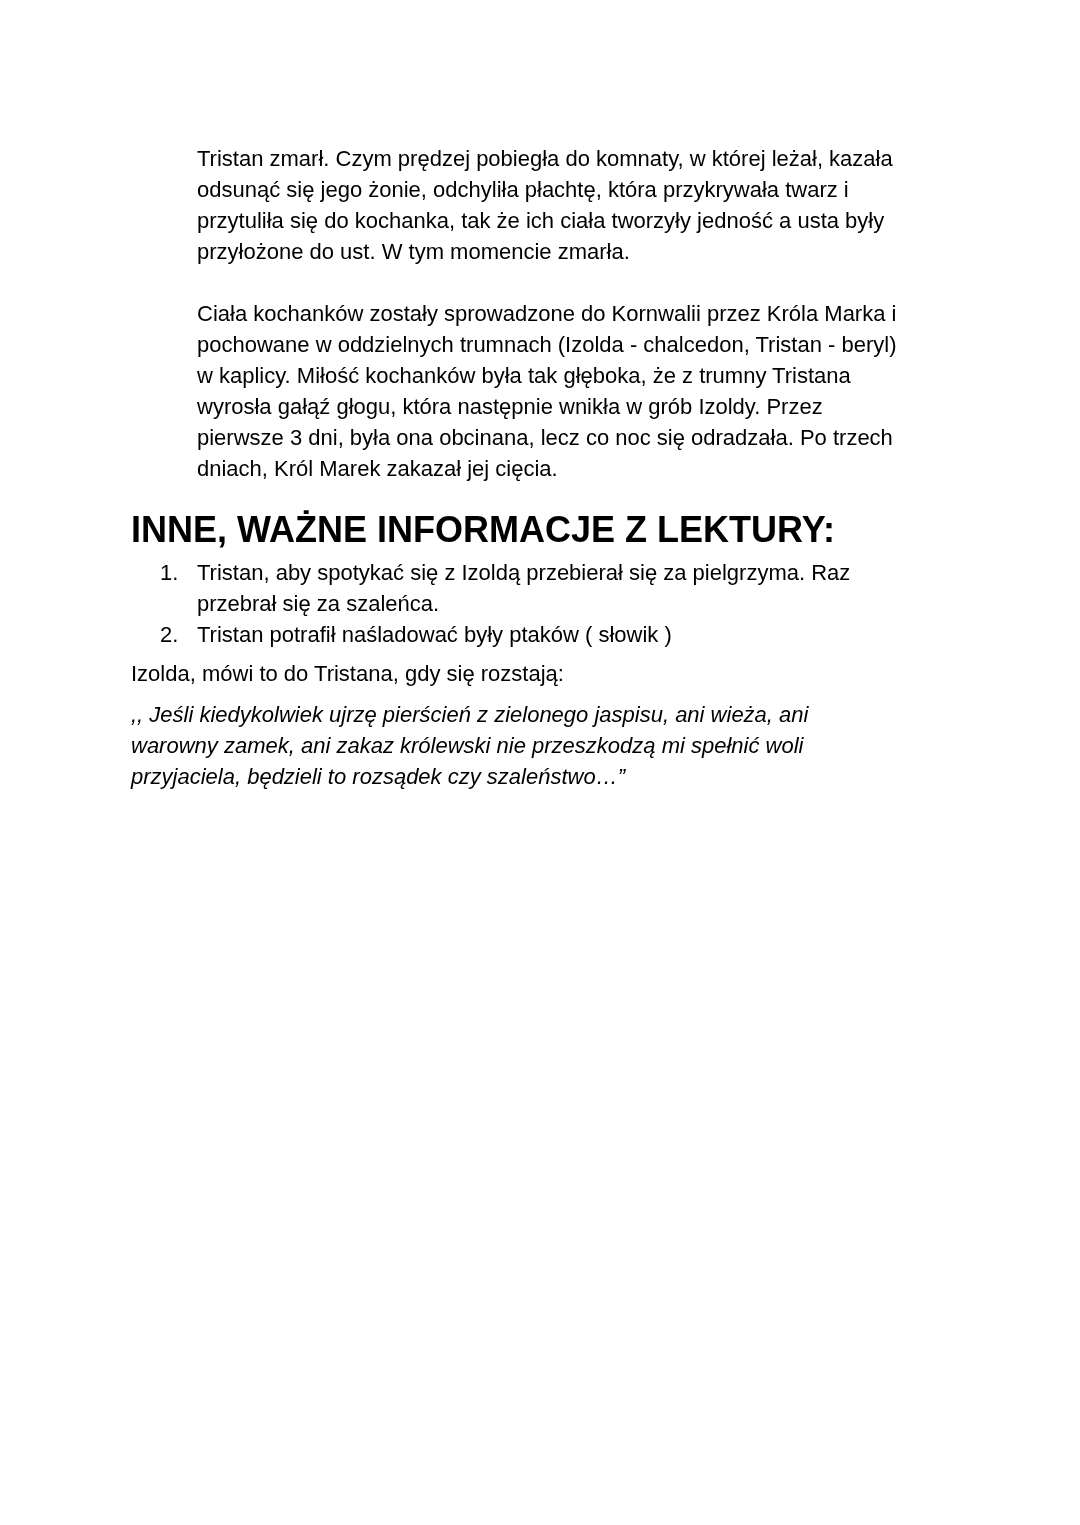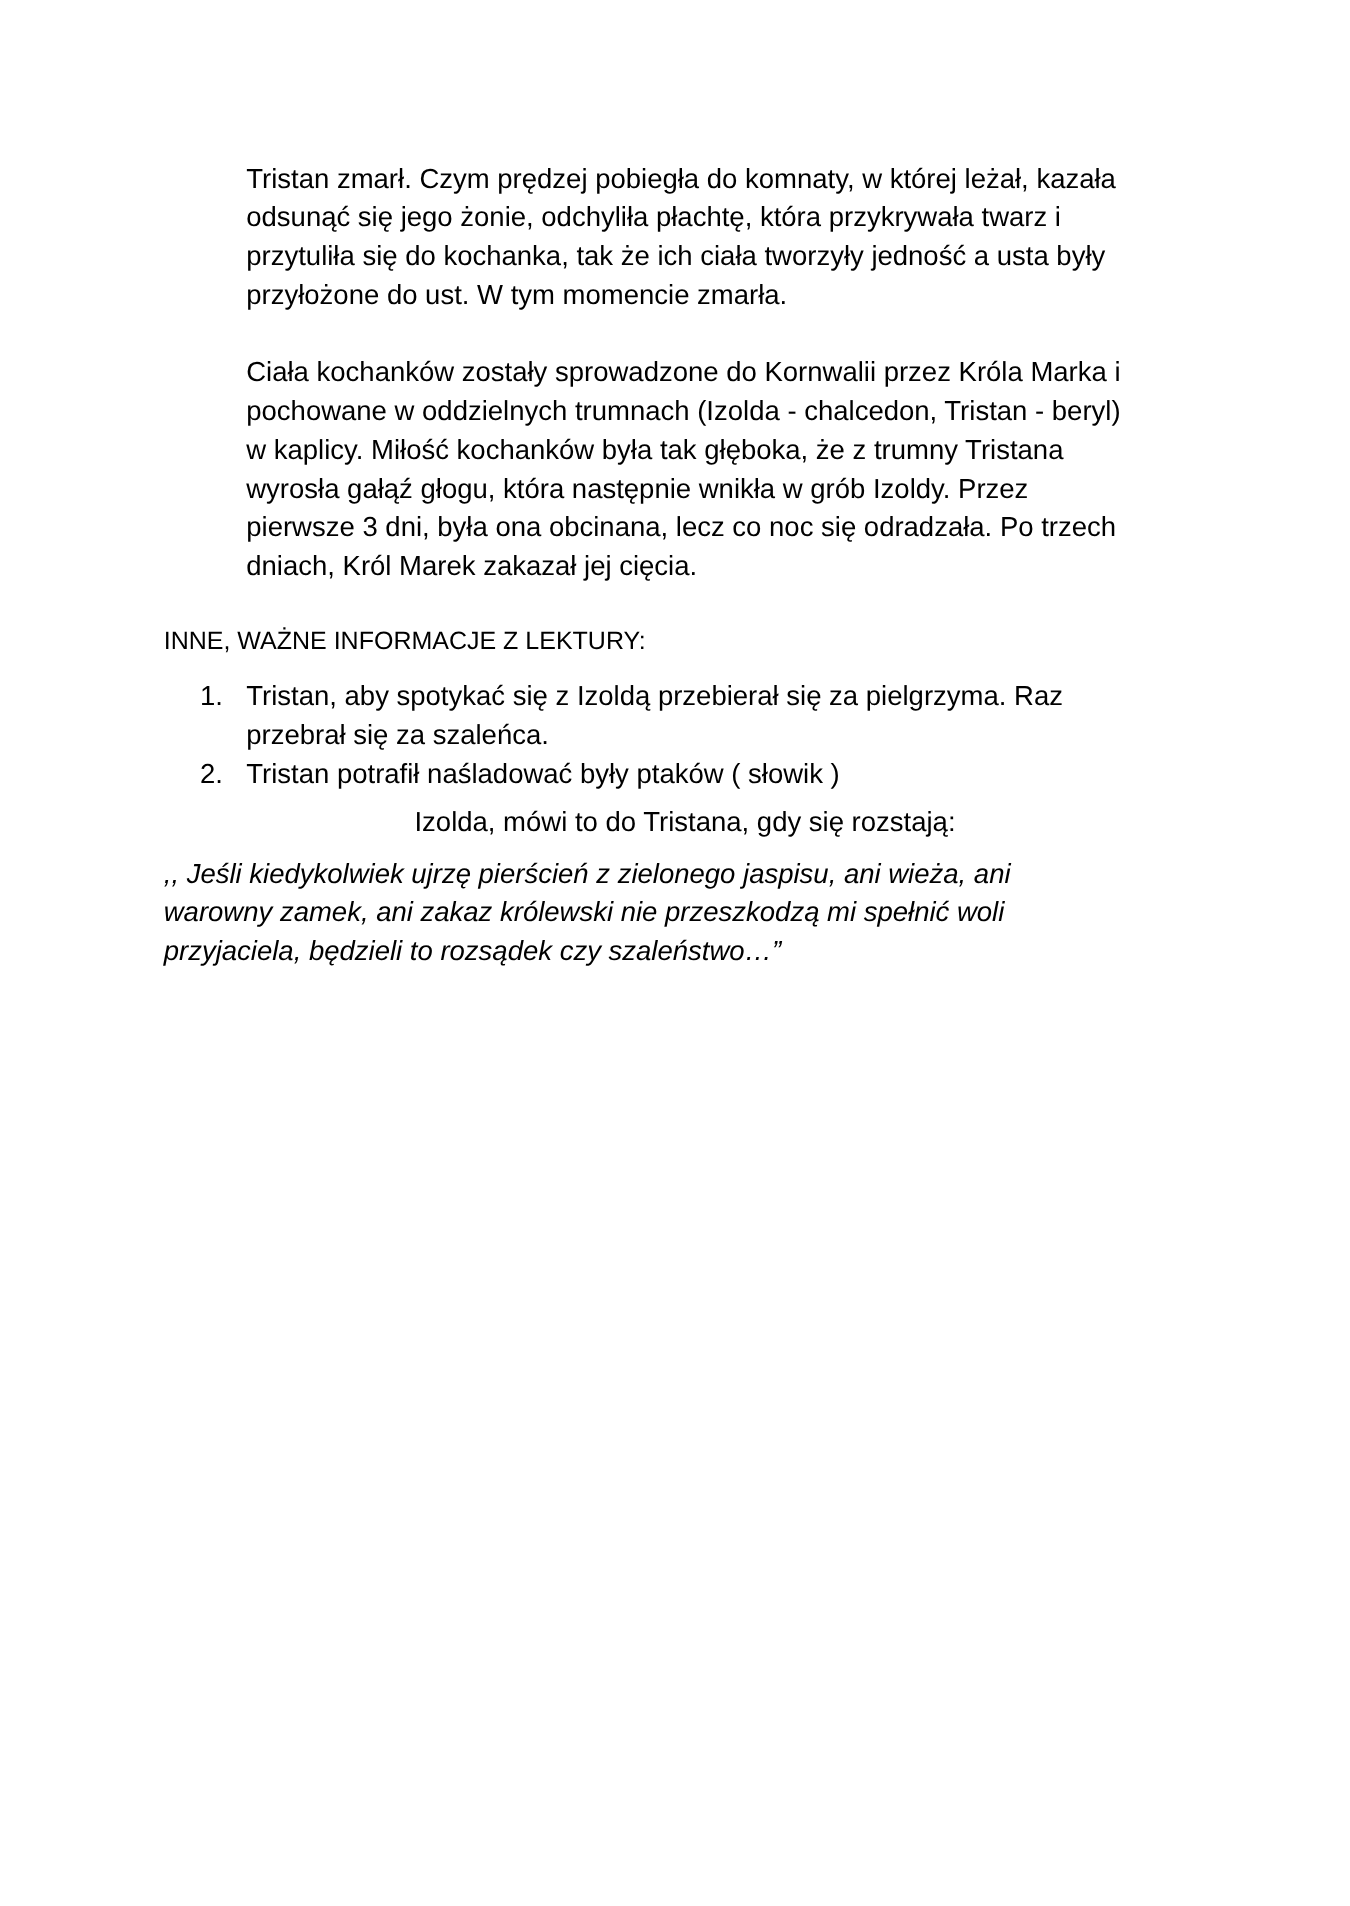--- a/index.html
+++ b/index.html
@@ -20,25 +20,26 @@
   }
   .para {
     white-space: pre-line;
     font-weight: 400;
   }
   .indent {
     margin-left: 66px;
   }
   .para-gap {
     margin-bottom: 31px;
+    margin-top: 16px;
   }
   .heading {
-    font-size: 20px;
+    font-size: 36px;
     line-height: 35px;
-    font-weight: 400;
+    font-weight: 700;
     white-space: pre-line;
   }
   .heading-info {
     margin-top: 28px;
   }
   .heading-quote {
     margin-top: 29px;
   }
   .list {
     margin-top: 10px;
@@ -50,21 +51,20 @@
   }
   .list-item .num {
     white-space: pre;
   }
   .list-item .item-text {
     white-space: pre-line;
   }
   .quote-intro {
     margin-top: 8px;
     white-space: pre-line;
-    text-align: center;
   }
   .quote-text {
     margin-top: 10px;
     font-style: italic;
     white-space: pre-line;
   }
 </style>
 </head>
 <body>
 

